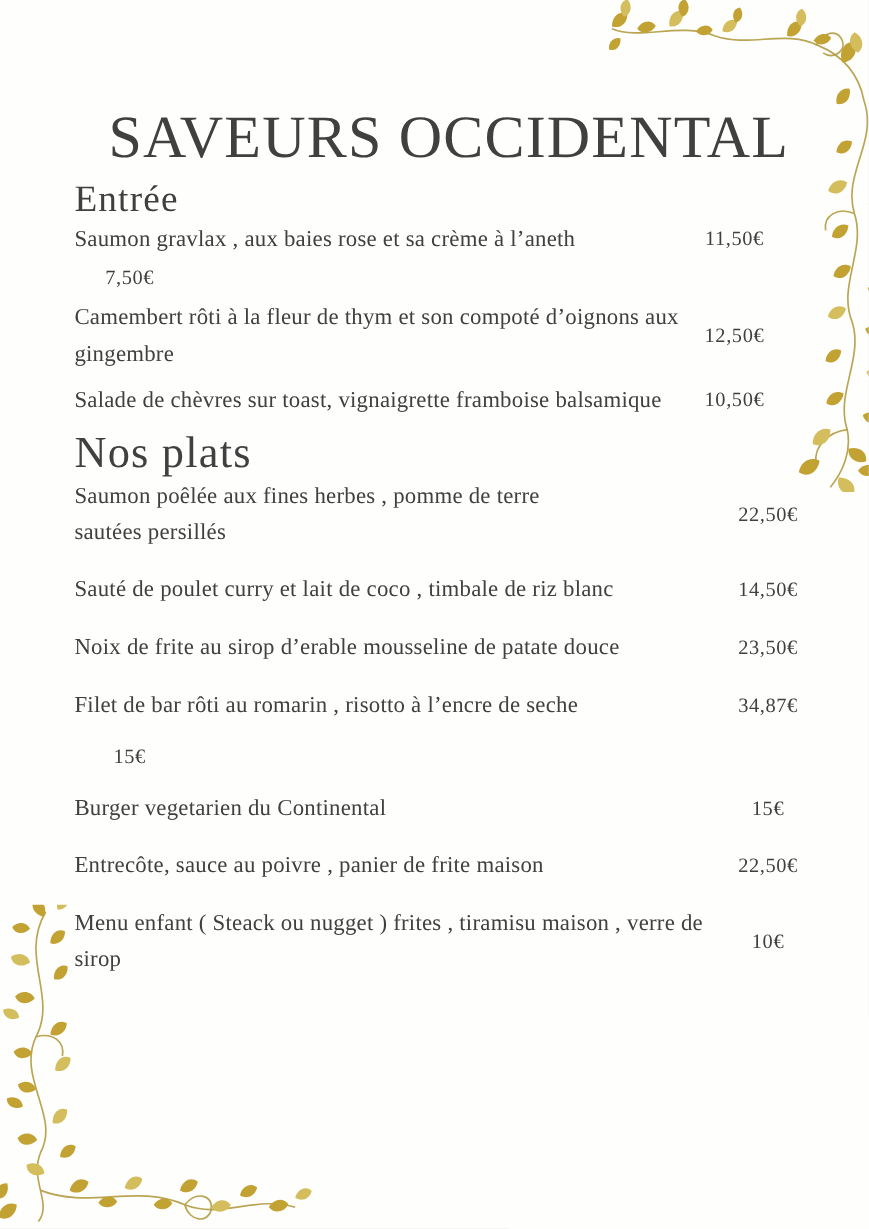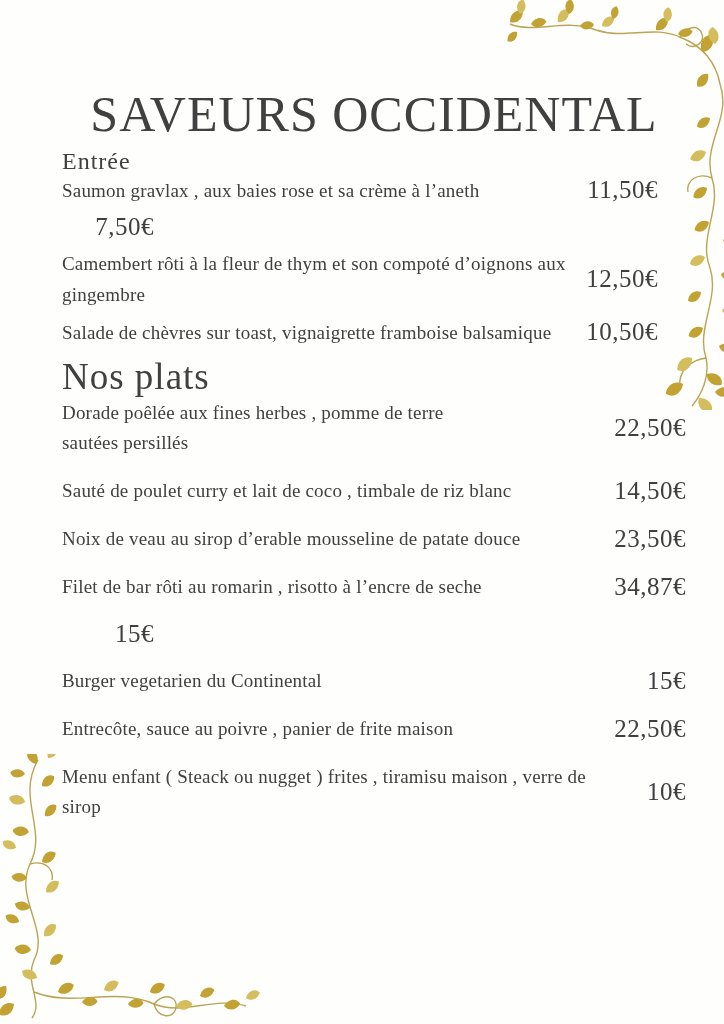--- a/index.html
+++ b/index.html
@@ -29,37 +29,37 @@
     font-weight:400;
     letter-spacing:1px;
     line-height:1.15;
     white-space:nowrap;
   }
   h2.heading{
     font-weight:400;
     margin:0;
     letter-spacing:1px;
   }
-  .heading-entree{font-size:24px;margin:6px 0 10px 0;}
+  .heading-entree{font-size:31px;margin:6px 0 10px 0;}
   .heading-plats{font-size:37px;margin:16px 0 24px 0;}
   .section-entree{padding-right:28px;}
   .row{
     display:flex;
     justify-content:space-between;
     align-items:center;
   }
   .item-name{
     font-size:19px;
     line-height:31px;
     letter-spacing:.2px;
   }
   .item-price{
-    font-size:25px;
+    font-size:17px;
     min-width:92px;
-    text-align:right;
+    text-align:center;
     white-space:nowrap;
     letter-spacing:.5px;
   }
   .section-entree .row{margin-bottom:7px;}
   .section-entree .item-name{max-width:505px;}
   .section-plats .row{margin-bottom:18px;}
   .section-plats .item-name{max-width:540px;line-height:30px;}
   .section-plats .item-name.w440{max-width:440px;}
   .section-plats .item-name.w500{max-width:500px;}
   .section-plats .item-name.w490{max-width:490px;}
@@ -169,29 +169,29 @@
       <div class="row">
         <span class="item-name">Salade de chèvres sur toast, vignaigrette  framboise balsamique</span>
         <span class="item-price">10,50€</span>
       </div>
     </section>
 
     <section class="section-plats">
       <h2 class="heading heading-plats">Nos plats</h2>
 
       <div class="row">
-        <span class="item-name w440">Dorade poêlée aux fines herbes , pomme de terre sautées  persillés</span>
+        <span class="item-name w440">Saumon poêlée aux fines herbes , pomme de terre sautées  persillés</span>
         <span class="item-price">22,50€</span>
       </div>
       <div class="row">
         <span class="item-name w500">Sauté de poulet curry et lait de coco , timbale de riz blanc</span>
         <span class="item-price">14,50€</span>
       </div>
       <div class="row">
-        <span class="item-name">Noix de veau au sirop d’erable mousseline de patate douce</span>
+        <span class="item-name">Noix de frite au sirop d’erable mousseline de patate douce</span>
         <span class="item-price">23,50€</span>
       </div>
       <div class="row">
         <span class="item-name">Filet de bar rôti au romarin , risotto à l’encre de seche</span>
         <span class="item-price">34,87€</span>
       </div>
       <div class="row">
         <span class="item-price">15€</span>
       </div>
       <div class="row">

